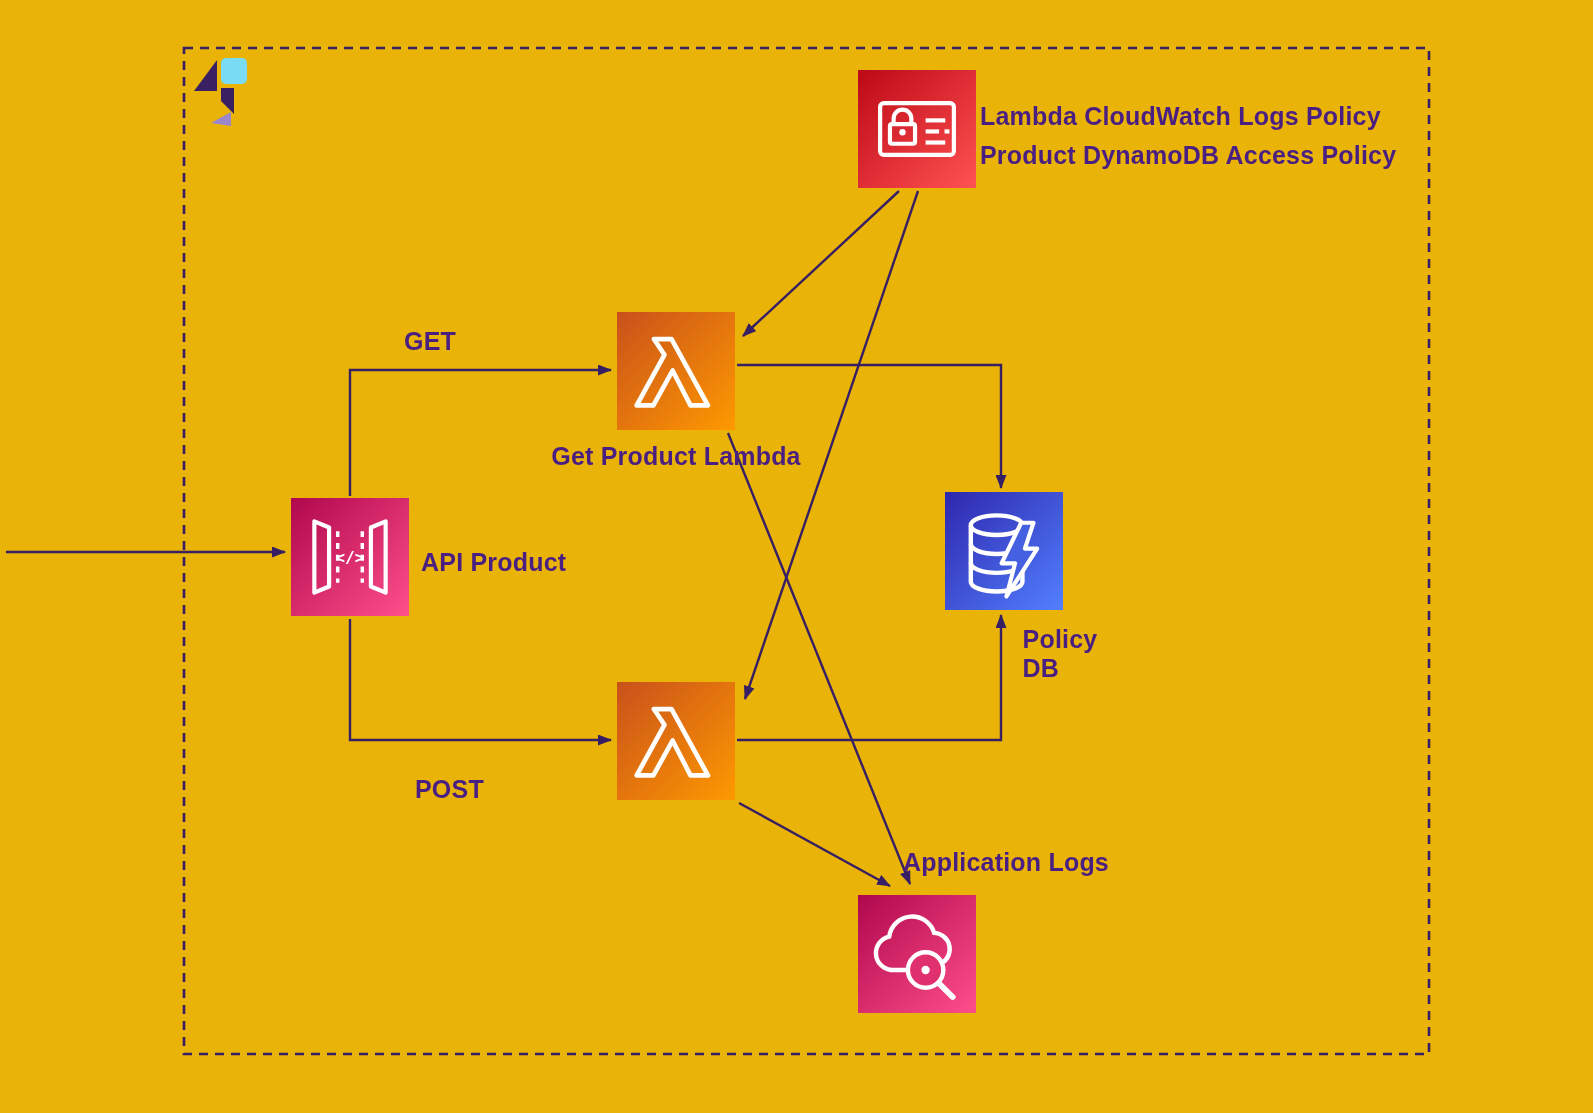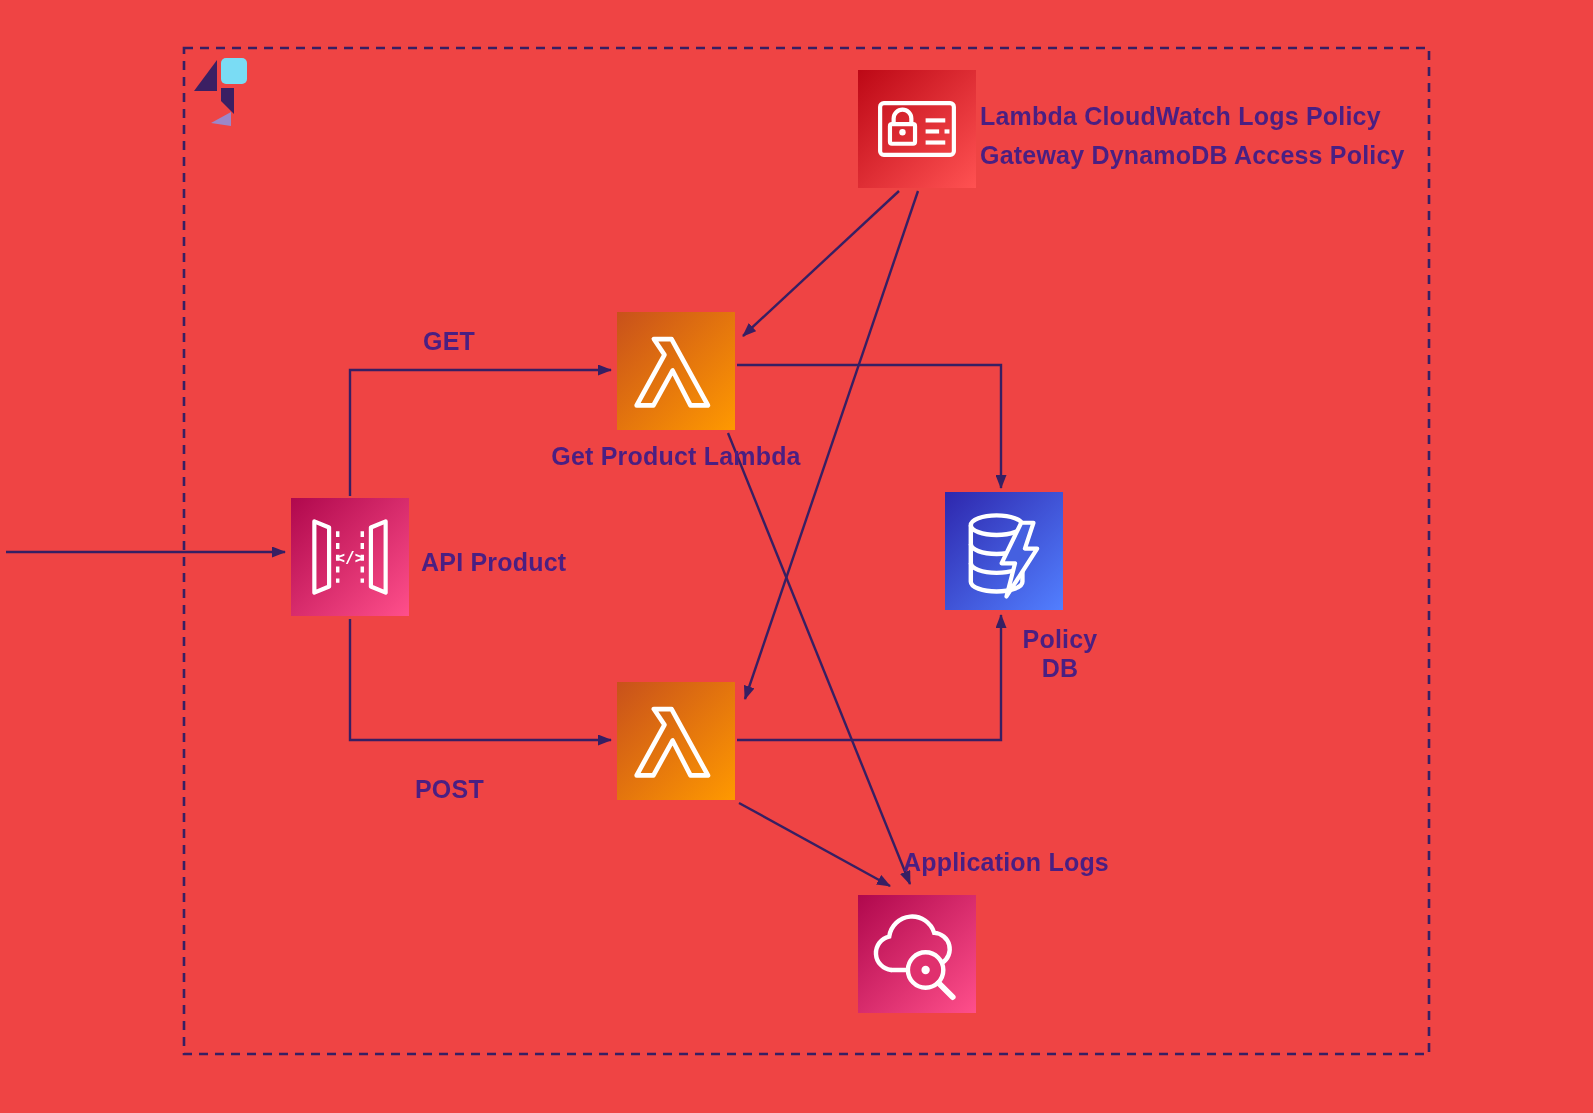--- a/index.html
+++ b/index.html
@@ -1,27 +1,27 @@
 <!DOCTYPE html>
 <html><head>
 <meta charset="utf-8">
 <style>
   html,body{margin:0;padding:0;background:#ffffff;}
-  .canvas{position:relative;width:1593px;height:1113px;background:#ef4444;overflow:hidden;
+  .canvas{position:relative;width:1593px;height:1113px;background:#eab308;overflow:hidden;
           font-family:"Liberation Sans",sans-serif;}
   .edges{position:absolute;left:0;top:0;width:1593px;height:1113px;pointer-events:none;}
   .tile{position:absolute;width:118px;height:118px;}
   .tile svg{display:block;width:118px;height:118px;}
   .tile-iam{background:linear-gradient(135deg,#bd0816,#ff5252);}
   .tile-lambda{background:linear-gradient(135deg,#c8511b,#ff9900);}
   .tile-pink{background:linear-gradient(135deg,#b0084d,#ff4f8b);}
   .tile-db{background:linear-gradient(135deg,#2e27ad,#527fff);}
   .lbl{position:absolute;color:#4a1f82;font-size:25px;font-weight:600;white-space:nowrap;
        letter-spacing:0.2px;}
-  .lbl.center{transform:translateX(-50%);text-align:center;}
+  .lbl.center{transform:translateX(-50%);text-align:left;}
   .logo{position:absolute;left:193px;top:57px;}
 </style>
 </head>
 <body>
 
 <div class="canvas">
 
   <svg class="edges" viewBox="0 0 1593 1113">
     <defs>
       <marker id="arrowhead" markerWidth="15" markerHeight="11" refX="13" refY="5.5" orient="auto" markerUnits="userSpaceOnUse">
@@ -59,21 +59,21 @@
         <rect x="13" y="22" width="10.2" height="8" rx="0.8"></rect>
         <path d="M27.5 20.5h8"></path>
         <path d="M27.5 25h5.5"></path>
         <path d="M35.2 25h2"></path>
         <path d="M27.5 29.5h8"></path>
       </g>
       <circle cx="18.1" cy="25.3" r="1.3" fill="#ffffff"></circle>
     </svg>
   </div>
   <div class="lbl" style="left:980px;top:102px">Lambda CloudWatch Logs Policy</div>
-  <div class="lbl" style="left:980px;top:141px">Gateway DynamoDB Access Policy</div>
+  <div class="lbl" style="left:980px;top:141px">Product DynamoDB Access Policy</div>
 
   <div class="tile tile-lambda" style="left:617px;top:312px">
     <svg viewBox="0 0 48 48">
       <path d="M15 11h7.2L37 38h-7.1l-7.3-14.2L14.8 38H8l11.3-20.6L15 11z" fill="none" stroke="#ffffff" stroke-width="1.9" stroke-linejoin="round"></path>
     </svg>
   </div>
   <div class="lbl center" style="left:676px;top:442px">Get Product Lambda</div>
 
   <div class="tile tile-pink" style="left:291px;top:498px">
     <svg viewBox="0 0 48 48">
@@ -116,16 +116,16 @@
         <path d="M13.5 30.5a6.9 6.9 0 0 1-.8-13.6 9.4 9.4 0 0 1 18.3-1.5 6.6 6.6 0 0 1 3.2 12.2"></path>
         <path d="M13.5 30.5h6.2"></path>
       </g>
       <circle cx="27.5" cy="30.5" r="7.2" fill="#e0306e" stroke="#ffffff" stroke-width="1.8"></circle>
       <circle cx="27.5" cy="30.5" r="1.7" fill="#ffffff"></circle>
       <line x1="32.8" y1="35.8" x2="38.5" y2="41.5" stroke="#ffffff" stroke-width="2.4" stroke-linecap="round"></line>
     </svg>
   </div>
   <div class="lbl" style="left:903px;top:848px">Application Logs</div>
 
-  <div class="lbl" style="left:423px;top:327px">GET</div>
+  <div class="lbl" style="left:404px;top:327px">GET</div>
   <div class="lbl" style="left:415px;top:775px">POST</div>
 
 </div>
 
 </body></html>

